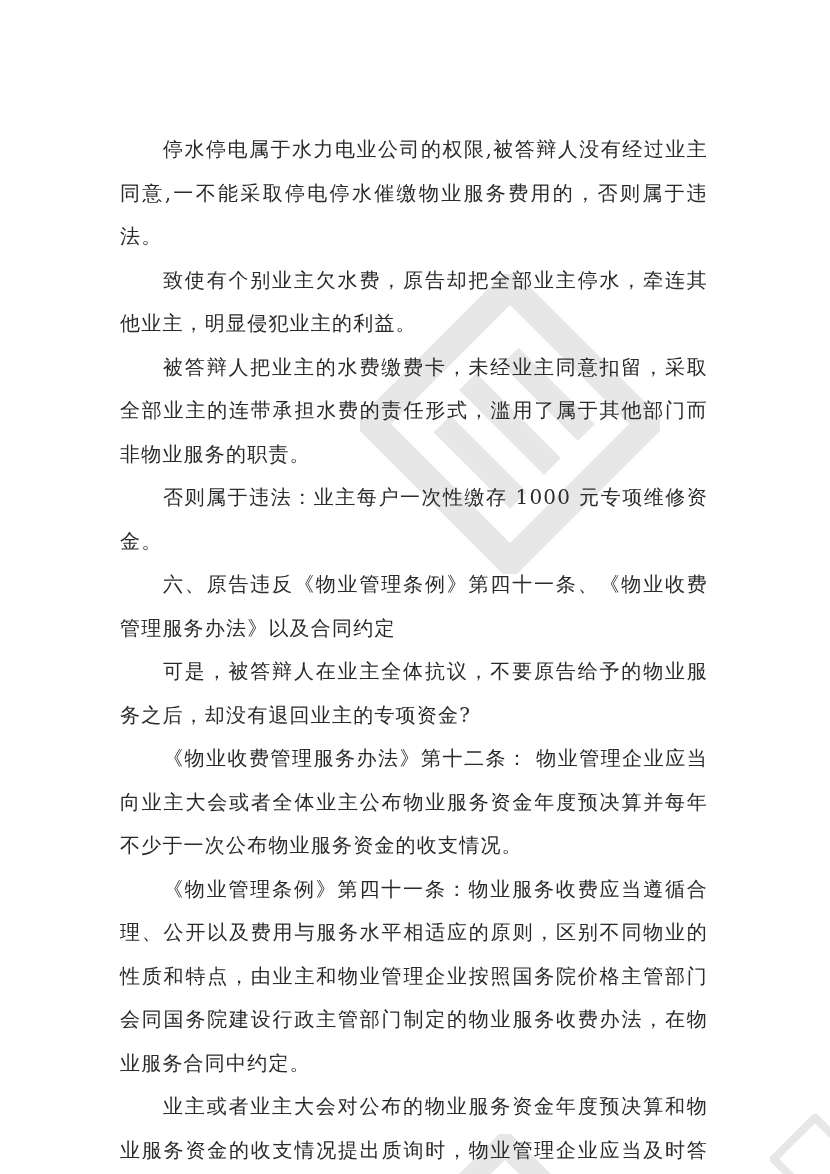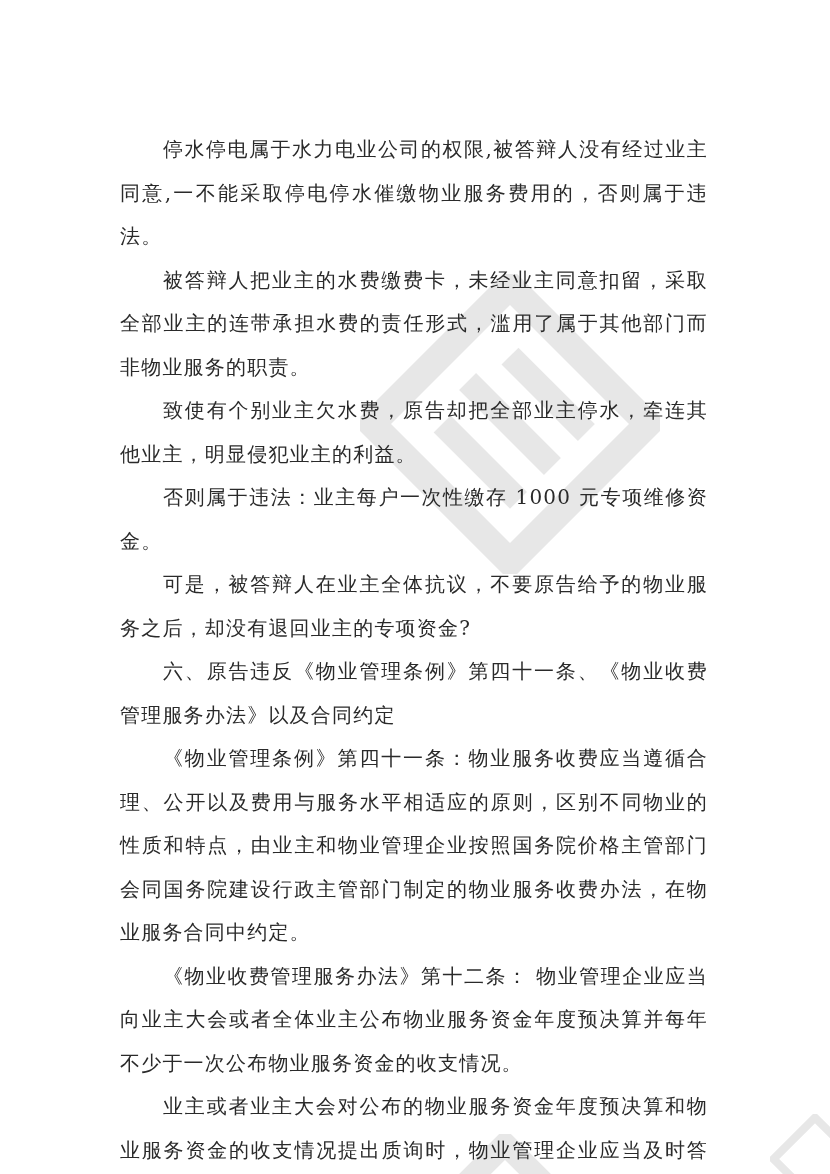--- a/index.html
+++ b/index.html
@@ -92,23 +92,23 @@
     </g>
   </svg>
   <svg class="watermark wm-right" viewBox="0 0 100 100">
     <g fill="none" stroke="#000" stroke-width="9">
       <path d="M50 4 L96 50 L50 96 L4 50 Z"></path>
     </g>
   </svg>
 
   <div class="content">
     <p class="para indent">停水停电属于水力电业公司的权限,被答辩人没有经过业主同意,一不能采取停电停水催缴物业服务费用的，否则属于违法。</p>
+    <p class="para indent">致使有个别业主欠水费，原告却把全部业主停水，牵连其他业主，明显侵犯业主的利益。</p>
     <p class="para indent">被答辩人把业主的水费缴费卡，未经业主同意扣留，采取全部业主的连带承担水费的责任形式，滥用了属于其他部门而非物业服务的职责。</p>
-    <p class="para indent">致使有个别业主欠水费，原告却把全部业主停水，牵连其他业主，明显侵犯业主的利益。</p>
     <p class="para indent">否则属于违法：业主每户一次性缴存 1000 元专项维修资金。</p>
+    <p class="para indent">六、原告违反《物业管理条例》第四十一条、《物业收费管理服务办法》以及合同约定</p>
     <p class="para indent">可是，被答辩人在业主全体抗议，不要原告给予的物业服务之后，却没有退回业主的专项资金?</p>
-    <p class="para indent">六、原告违反《物业管理条例》第四十一条、《物业收费管理服务办法》以及合同约定</p>
+    <p class="para indent">《物业收费管理服务办法》第十二条： 物业管理企业应当向业主大会或者全体业主公布物业服务资金年度预决算并每年不少于一次公布物业服务资金的收支情况。</p>
     <p class="para indent">《物业管理条例》第四十一条：物业服务收费应当遵循合理、公开以及费用与服务水平相适应的原则，区别不同物业的性质和特点，由业主和物业管理企业按照国务院价格主管部门会同国务院建设行政主管部门制定的物业服务收费办法，在物业服务合同中约定。</p>
-    <p class="para indent">《物业收费管理服务办法》第十二条： 物业管理企业应当向业主大会或者全体业主公布物业服务资金年度预决算并每年不少于一次公布物业服务资金的收支情况。</p>
     <p class="para indent">业主或者业主大会对公布的物业服务资金年度预决算和物业服务资金的收支情况提出质询时，物业管理企业应当及时答复。</p>
 
   </div>
 </div>
 
 </body></html>

